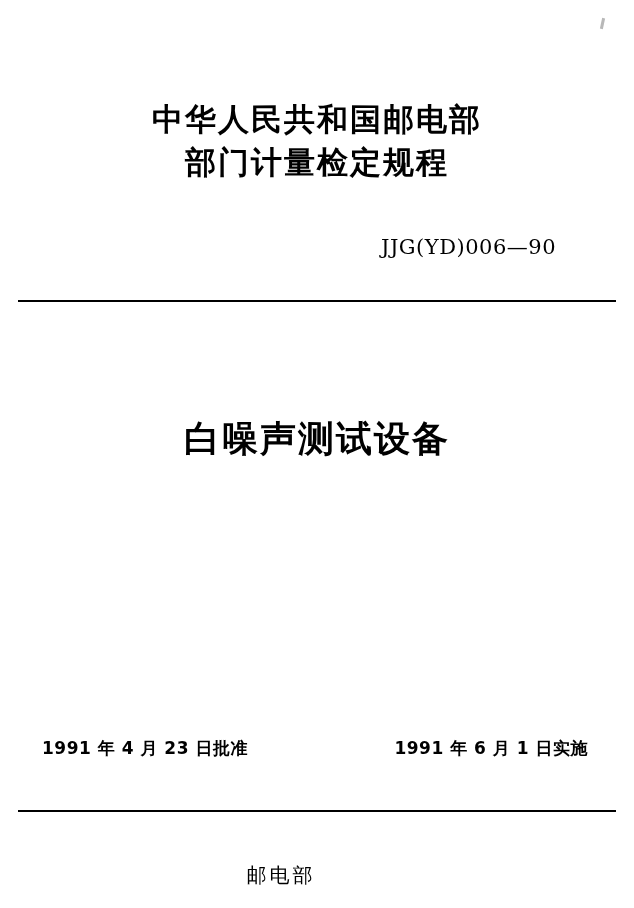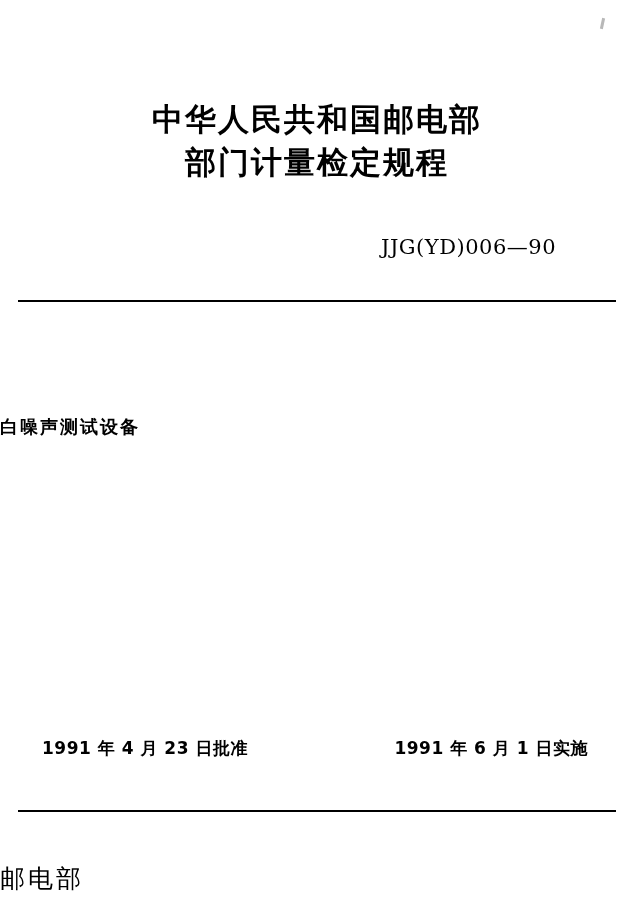--- a/index.html
+++ b/index.html
@@ -73,24 +73,24 @@
   }
   .rule-top { top: 300px; }
   .rule-bottom { top: 810px; }
 
   
   .doc-title {
     position: absolute;
     top: 415px;
     left: 0;
     width: 634px;
-    text-align: left;
+    text-align: center;
     font-family: "DejaVu Sans", sans-serif;
     font-weight: bold;
-    font-size: 18px;
+    font-size: 36px;
     letter-spacing: 2px;
     white-space: nowrap;
   }
 
   
   .dates {
     position: absolute;
     top: 737px;
     left: 18px;
     width: 598px;
@@ -111,23 +111,23 @@
     margin-right: 4px;
     margin-left: 27px;
   }
 
   
   .publisher {
     position: absolute;
     top: 862px;
     left: 0;
     width: 562px;
-    text-align: left;
+    text-align: center;
     font-family: "DejaVu Sans", sans-serif;
-    font-size: 25px;
+    font-size: 20px;
     letter-spacing: 3px;
     white-space: nowrap;
   }
 
   
   .speck {
     position: absolute;
     top: 18px;
     left: 601px;
     width: 3px;

